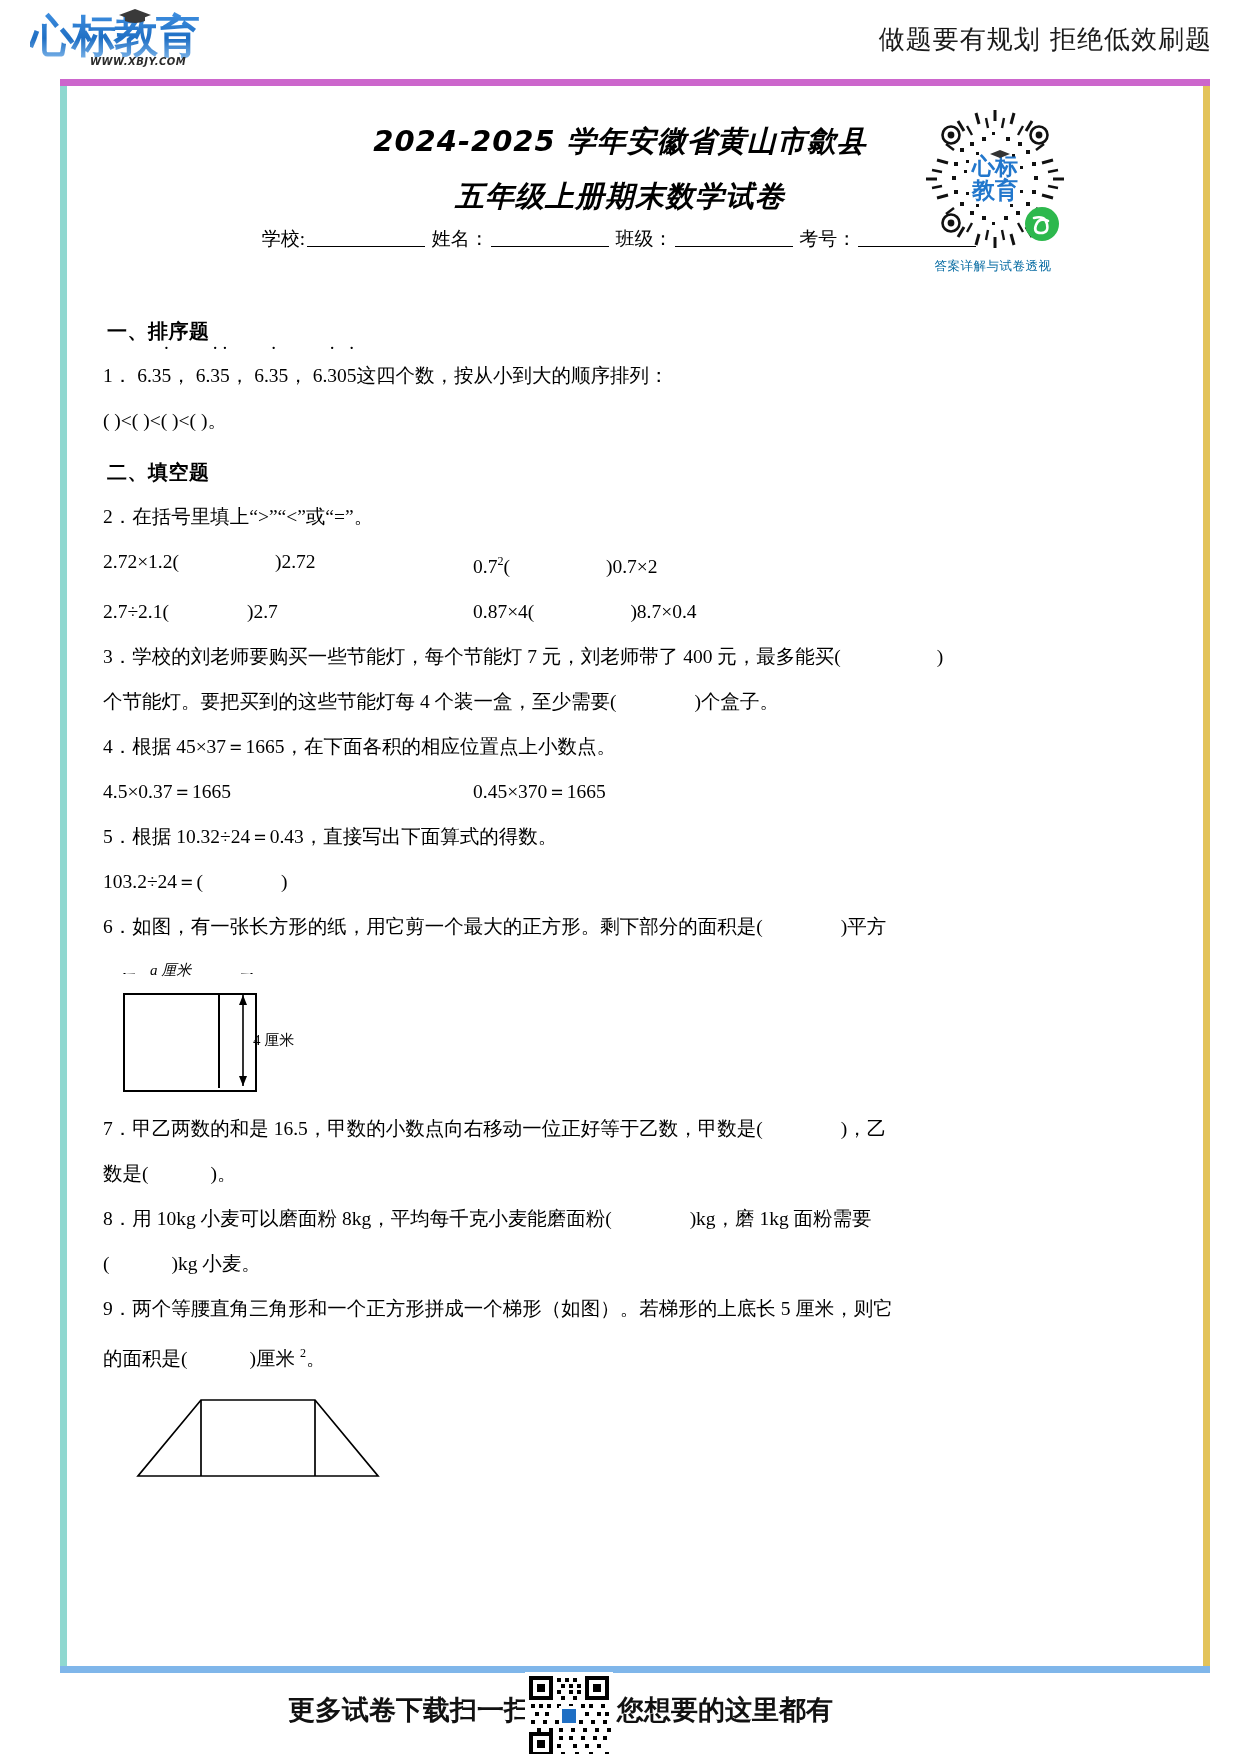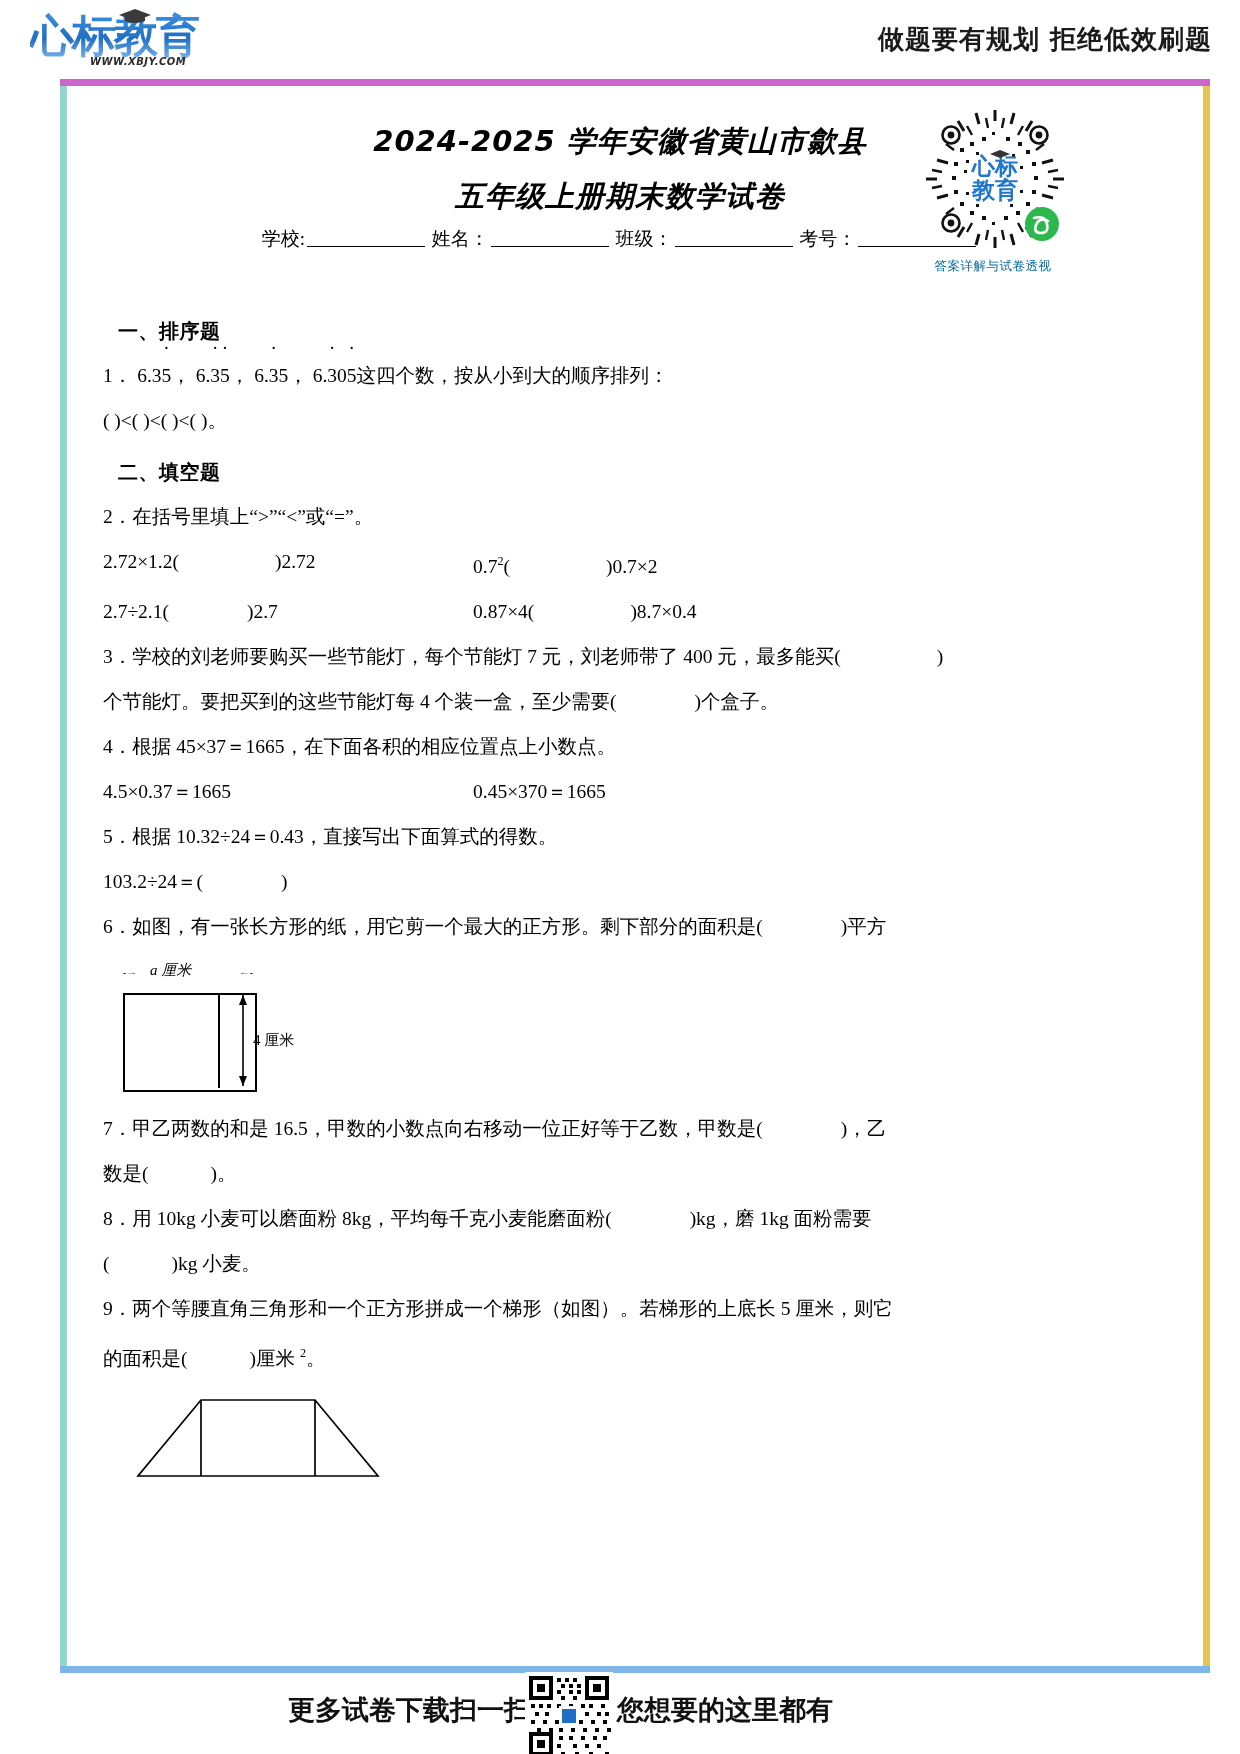--- a/index.html
+++ b/index.html
@@ -53,21 +53,21 @@
     font-weight: bold;
     font-style: italic;
     font-size: 10px;
     color: #2b2b2b;
     letter-spacing: 0.5px;
   }
   .slogan {
     position: absolute;
     right: 28px; top: 22px;
     font-family: "DejaVu Sans", sans-serif;
-    font-weight: bold;
+    font-weight: normal;
     font-size: 26px;
     color: #1a1a1a;
     letter-spacing: 1px;
     white-space: nowrap;
   }
 
   
   .rule-top {
     position: absolute;
     left: 60px; top: 79px;
@@ -144,21 +144,21 @@
   
   .content {
     position: absolute;
     left: 103px; top: 300px;
     width: 1000px;
   }
   .sec-head {
     font-family: "DejaVu Sans", sans-serif;
     font-weight: bold;
     font-size: 20px;
-    margin: 18px 0 10px 15px;
+    margin: 18px 0 10px 4px;
     letter-spacing: 0.5px;
   }
   .q {
     font-size: 19.5px;
     line-height: 41px;
     margin: 0 0 4px 0;
     white-space: normal;
   }
   .gap-sm { display: inline-block; width: 62px; }
   .gap-md { display: inline-block; width: 78px; }

